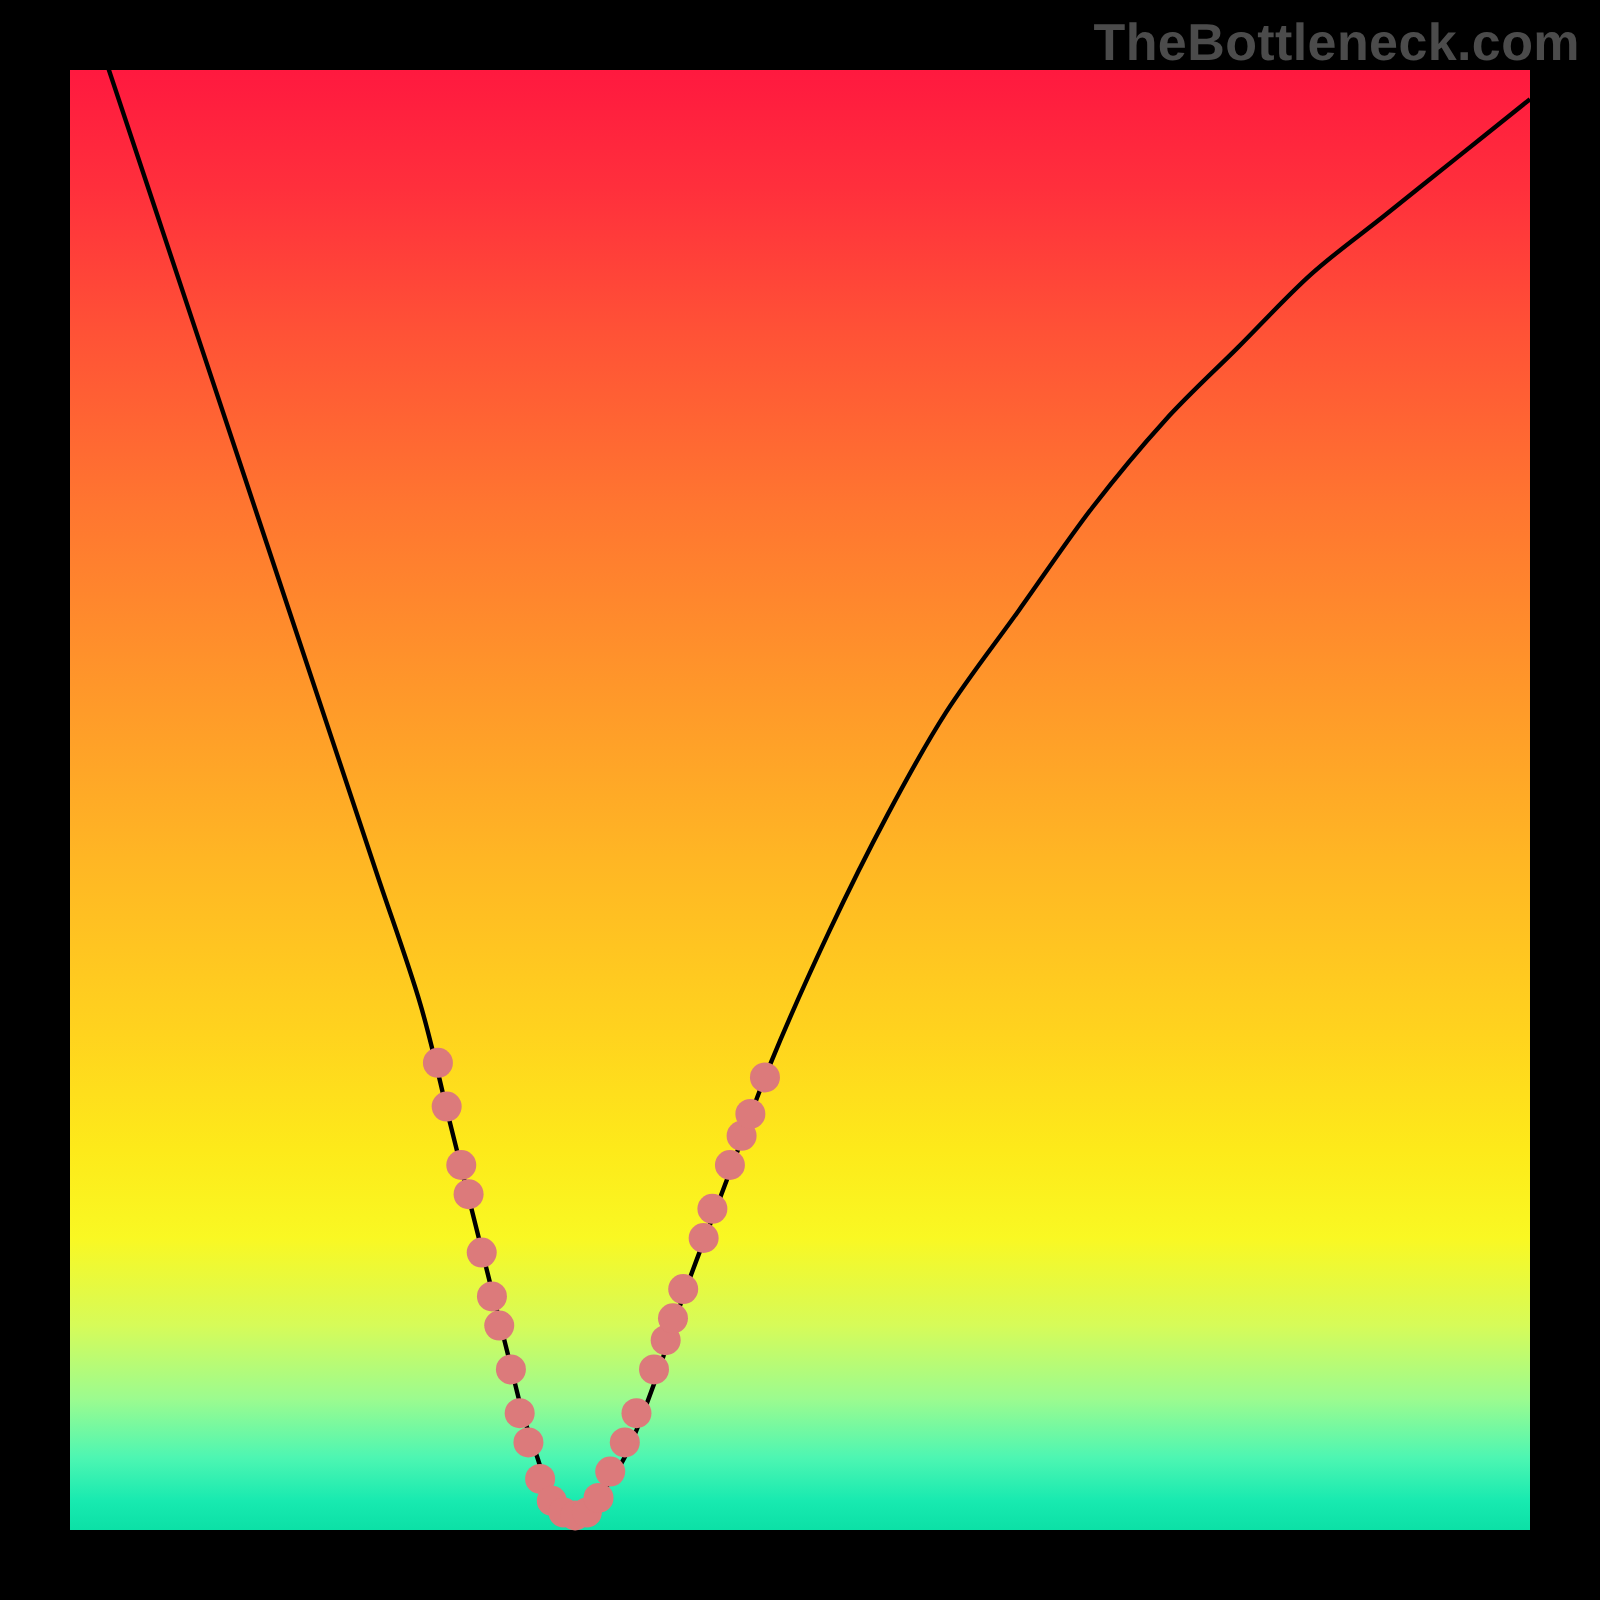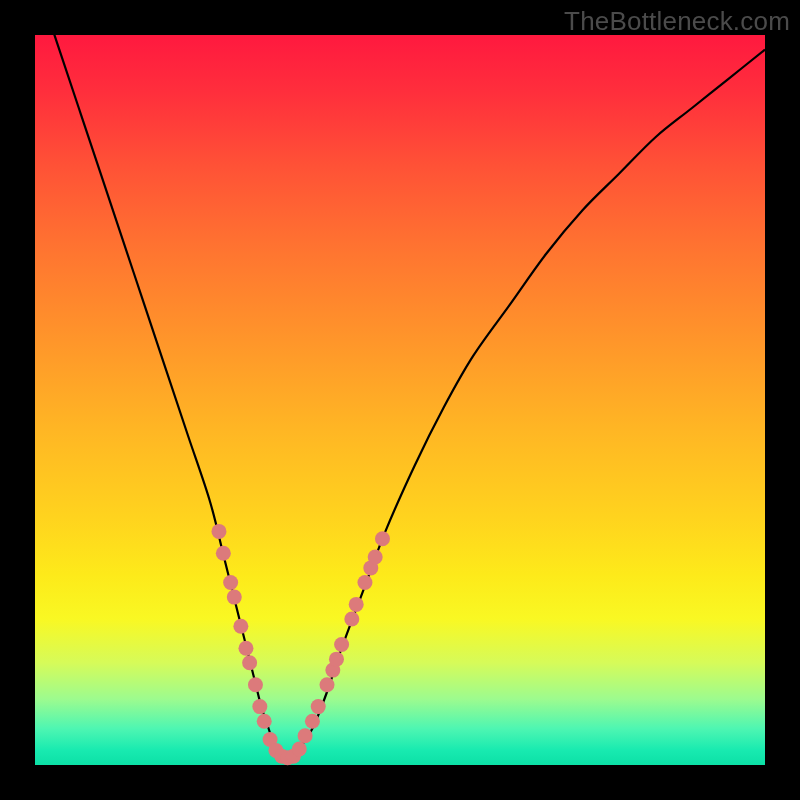--- a/index.html
+++ b/index.html
@@ -41,21 +41,21 @@
       #0ce0a6 100%
     );
   }
   .watermark {
     position: absolute;
     top: 6px;
     right: 10px;
     color: #4b4b4b;
     font-size: 26px;
     letter-spacing: 0.2px;
-    font-weight: 400;
+    font-weight: 700;
   }
   svg.curve {
     position: absolute;
     left: 0; top: 0;
     width: 730px; height: 730px;
     overflow: visible;
   }
 </style>
 </head>
 <body>

